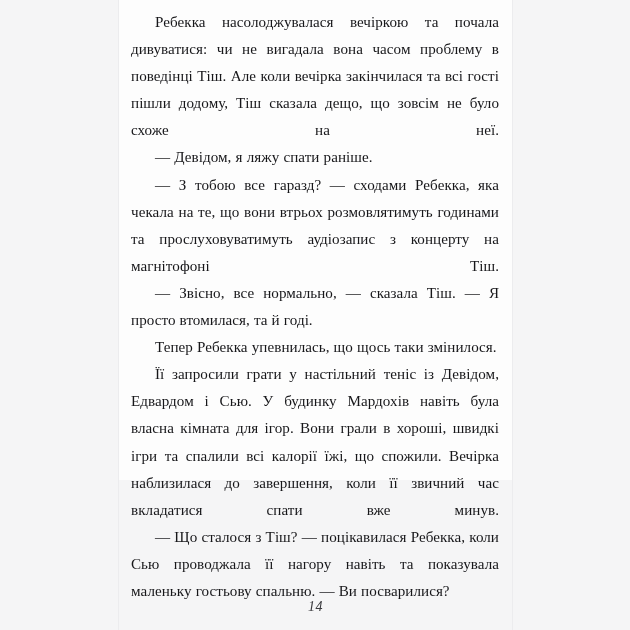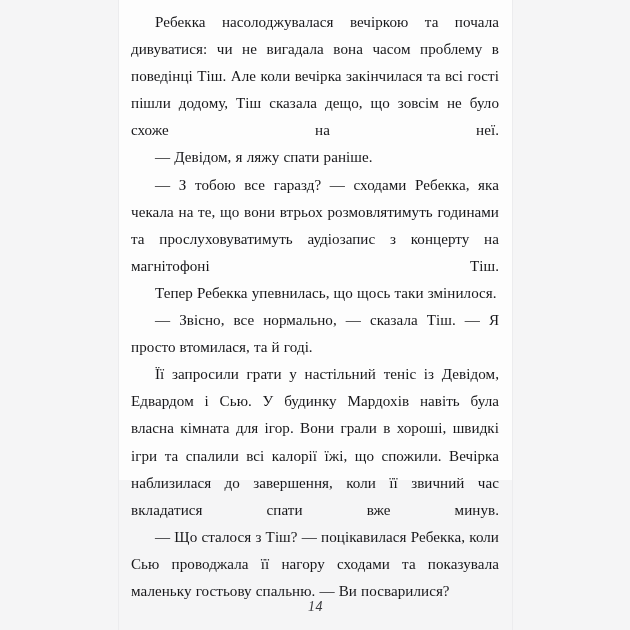--- a/index.html
+++ b/index.html
@@ -90,20 +90,20 @@
 <body>
 
 <div id="page-sheet">
   <div id="edge-left"></div>
   <div id="edge-right"></div>
 
   <div id="text-column">
     <p class="para force-justify-all">Ребекка насолоджувалася вечіркою та почала дивуватися: чи не вигадала вона часом проблему в поведінці Тіш. Але коли вечірка закінчилася та всі гості пішли додому, Тіш сказала дещо, що зовсім не було схоже на неї.</p>
     <p class="para last-line-natural">— Девідом, я ляжу спати раніше.</p>
     <p class="para force-justify-all">— З тобою все гаразд? — сходами Ребекка, яка чекала на те, що вони втрьох розмовлятимуть годинами та прослуховуватимуть аудіозапис з концерту на магнітофоні Тіш.</p>
+    <p class="para last-line-natural">— Звісно, все нормально, — сказала Тіш. — Я просто втомилася, та й годі.</p>
     <p class="para last-line-natural">Тепер Ребекка упевнилась, що щось таки змінилося.</p>
-    <p class="para last-line-natural">— Звісно, все нормально, — сказала Тіш. — Я просто втомилася, та й годі.</p>
     <p class="para force-justify-all">Її запросили грати у настільний теніс із Девідом, Едвардом і Сью. У будинку Мардохів навіть була власна кімната для ігор. Вони грали в хороші, швидкі ігри та спалили всі калорії їжі, що спожили. Вечірка наблизилася до завершення, коли її звичний час вкладатися спати вже минув.</p>
-    <p class="para last-line-natural">— Що сталося з Тіш? — поцікавилася Ребекка, коли Сью проводжала її нагору сходами та показувала маленьку гостьову спальню. — Ви посварилися?</p>
+    <p class="para last-line-natural">— Що сталося з Тіш? — поцікавилася Ребекка, коли Сью проводжала її нагору навіть та показувала маленьку гостьову спальню. — Ви посварилися?</p>
   </div>
 
   <div id="page-number">14</div>
 </div>
 
 </body></html>

